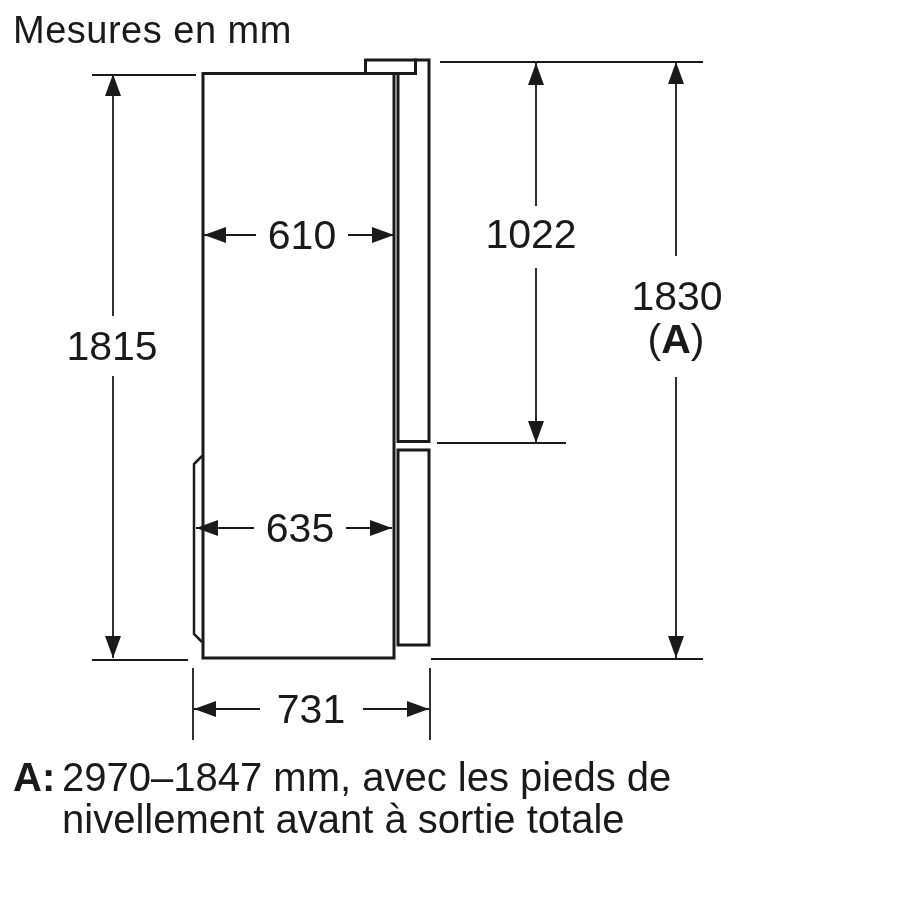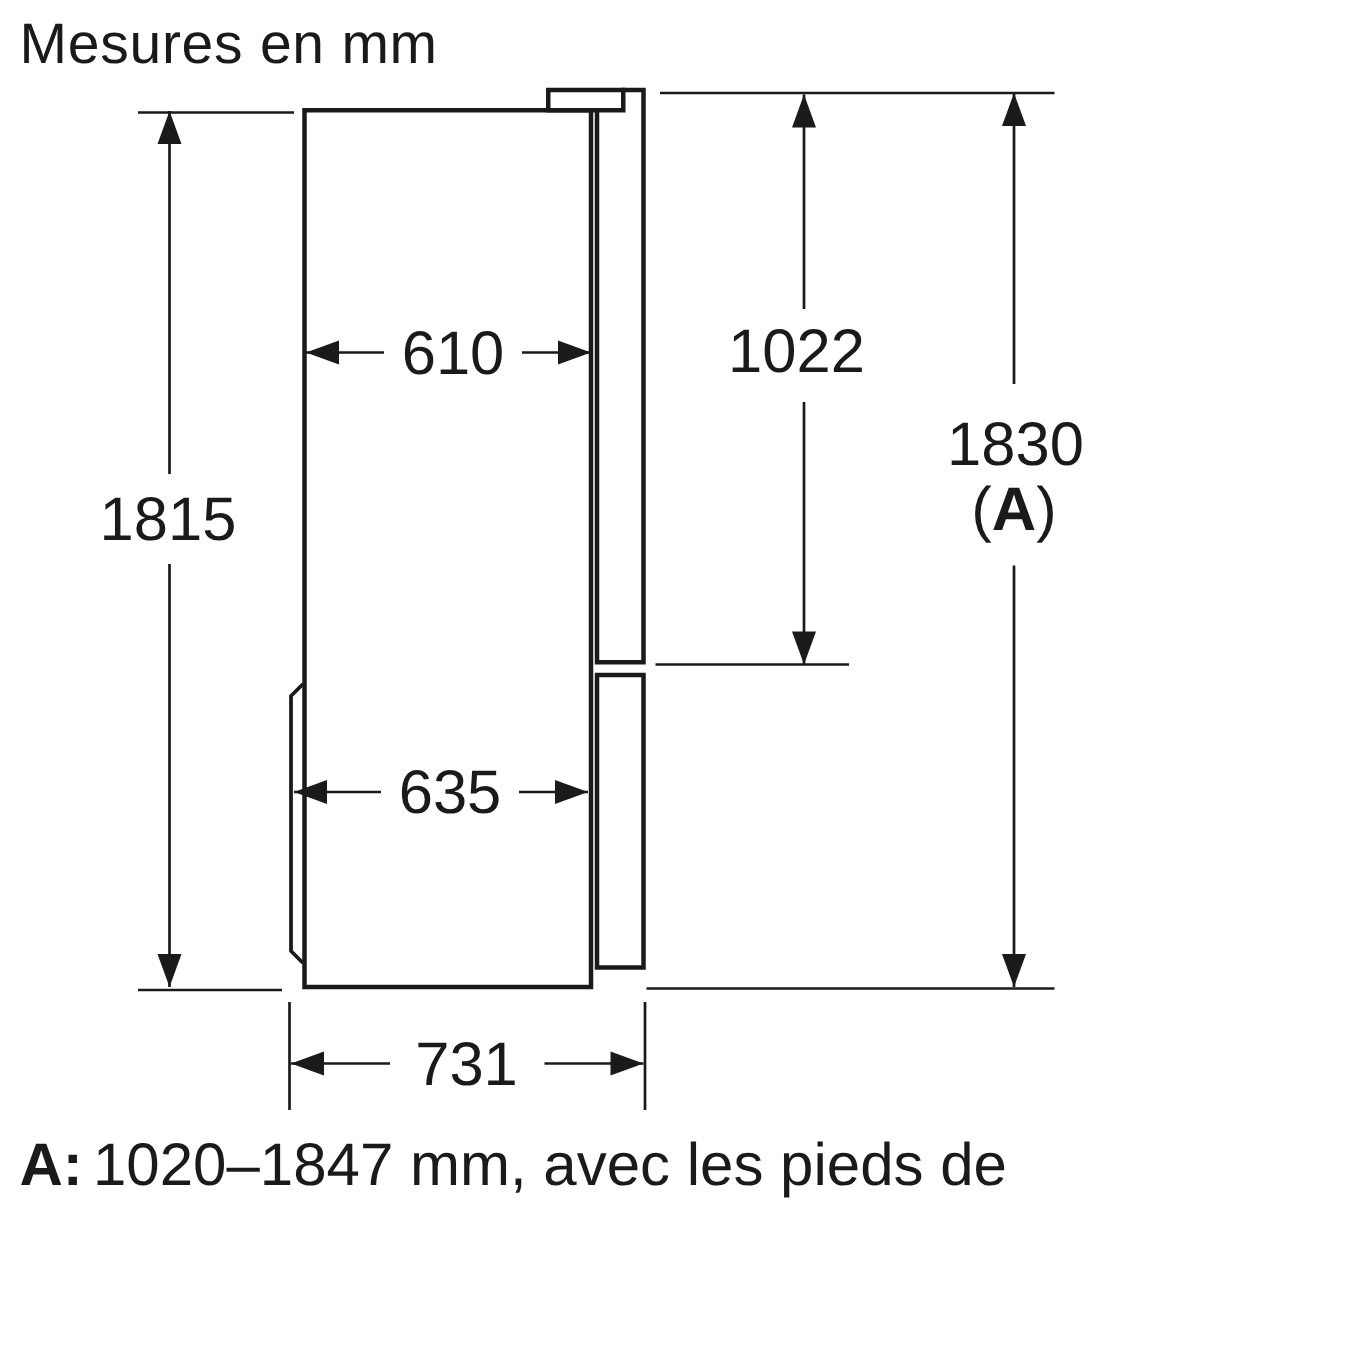--- a/index.html
+++ b/index.html
@@ -94,17 +94,18 @@
     <line class="dimline" x1="194" y1="709" x2="260" y2="709"></line>
     <line class="dimline" x1="363" y1="709" x2="429" y2="709"></line>
     <polygon class="arrow" points="194,709 216,701 216,717"></polygon>
     <polygon class="arrow" points="429,709 407,701 407,717"></polygon>
     <text x="311" y="723">731</text>
   </svg>
 
   <div class="footnote">
     <span class="fn-ref">A:</span>
     <div class="fn-lines">
-      <div>1020–1847 mm, avec les pieds de</div>
+      <div>2970–1847 mm, avec les pieds de</div>
+      <div>nivellement avant à sortie totale</div>
     </div>
   </div>
 
 </div>
 
 </body></html>

